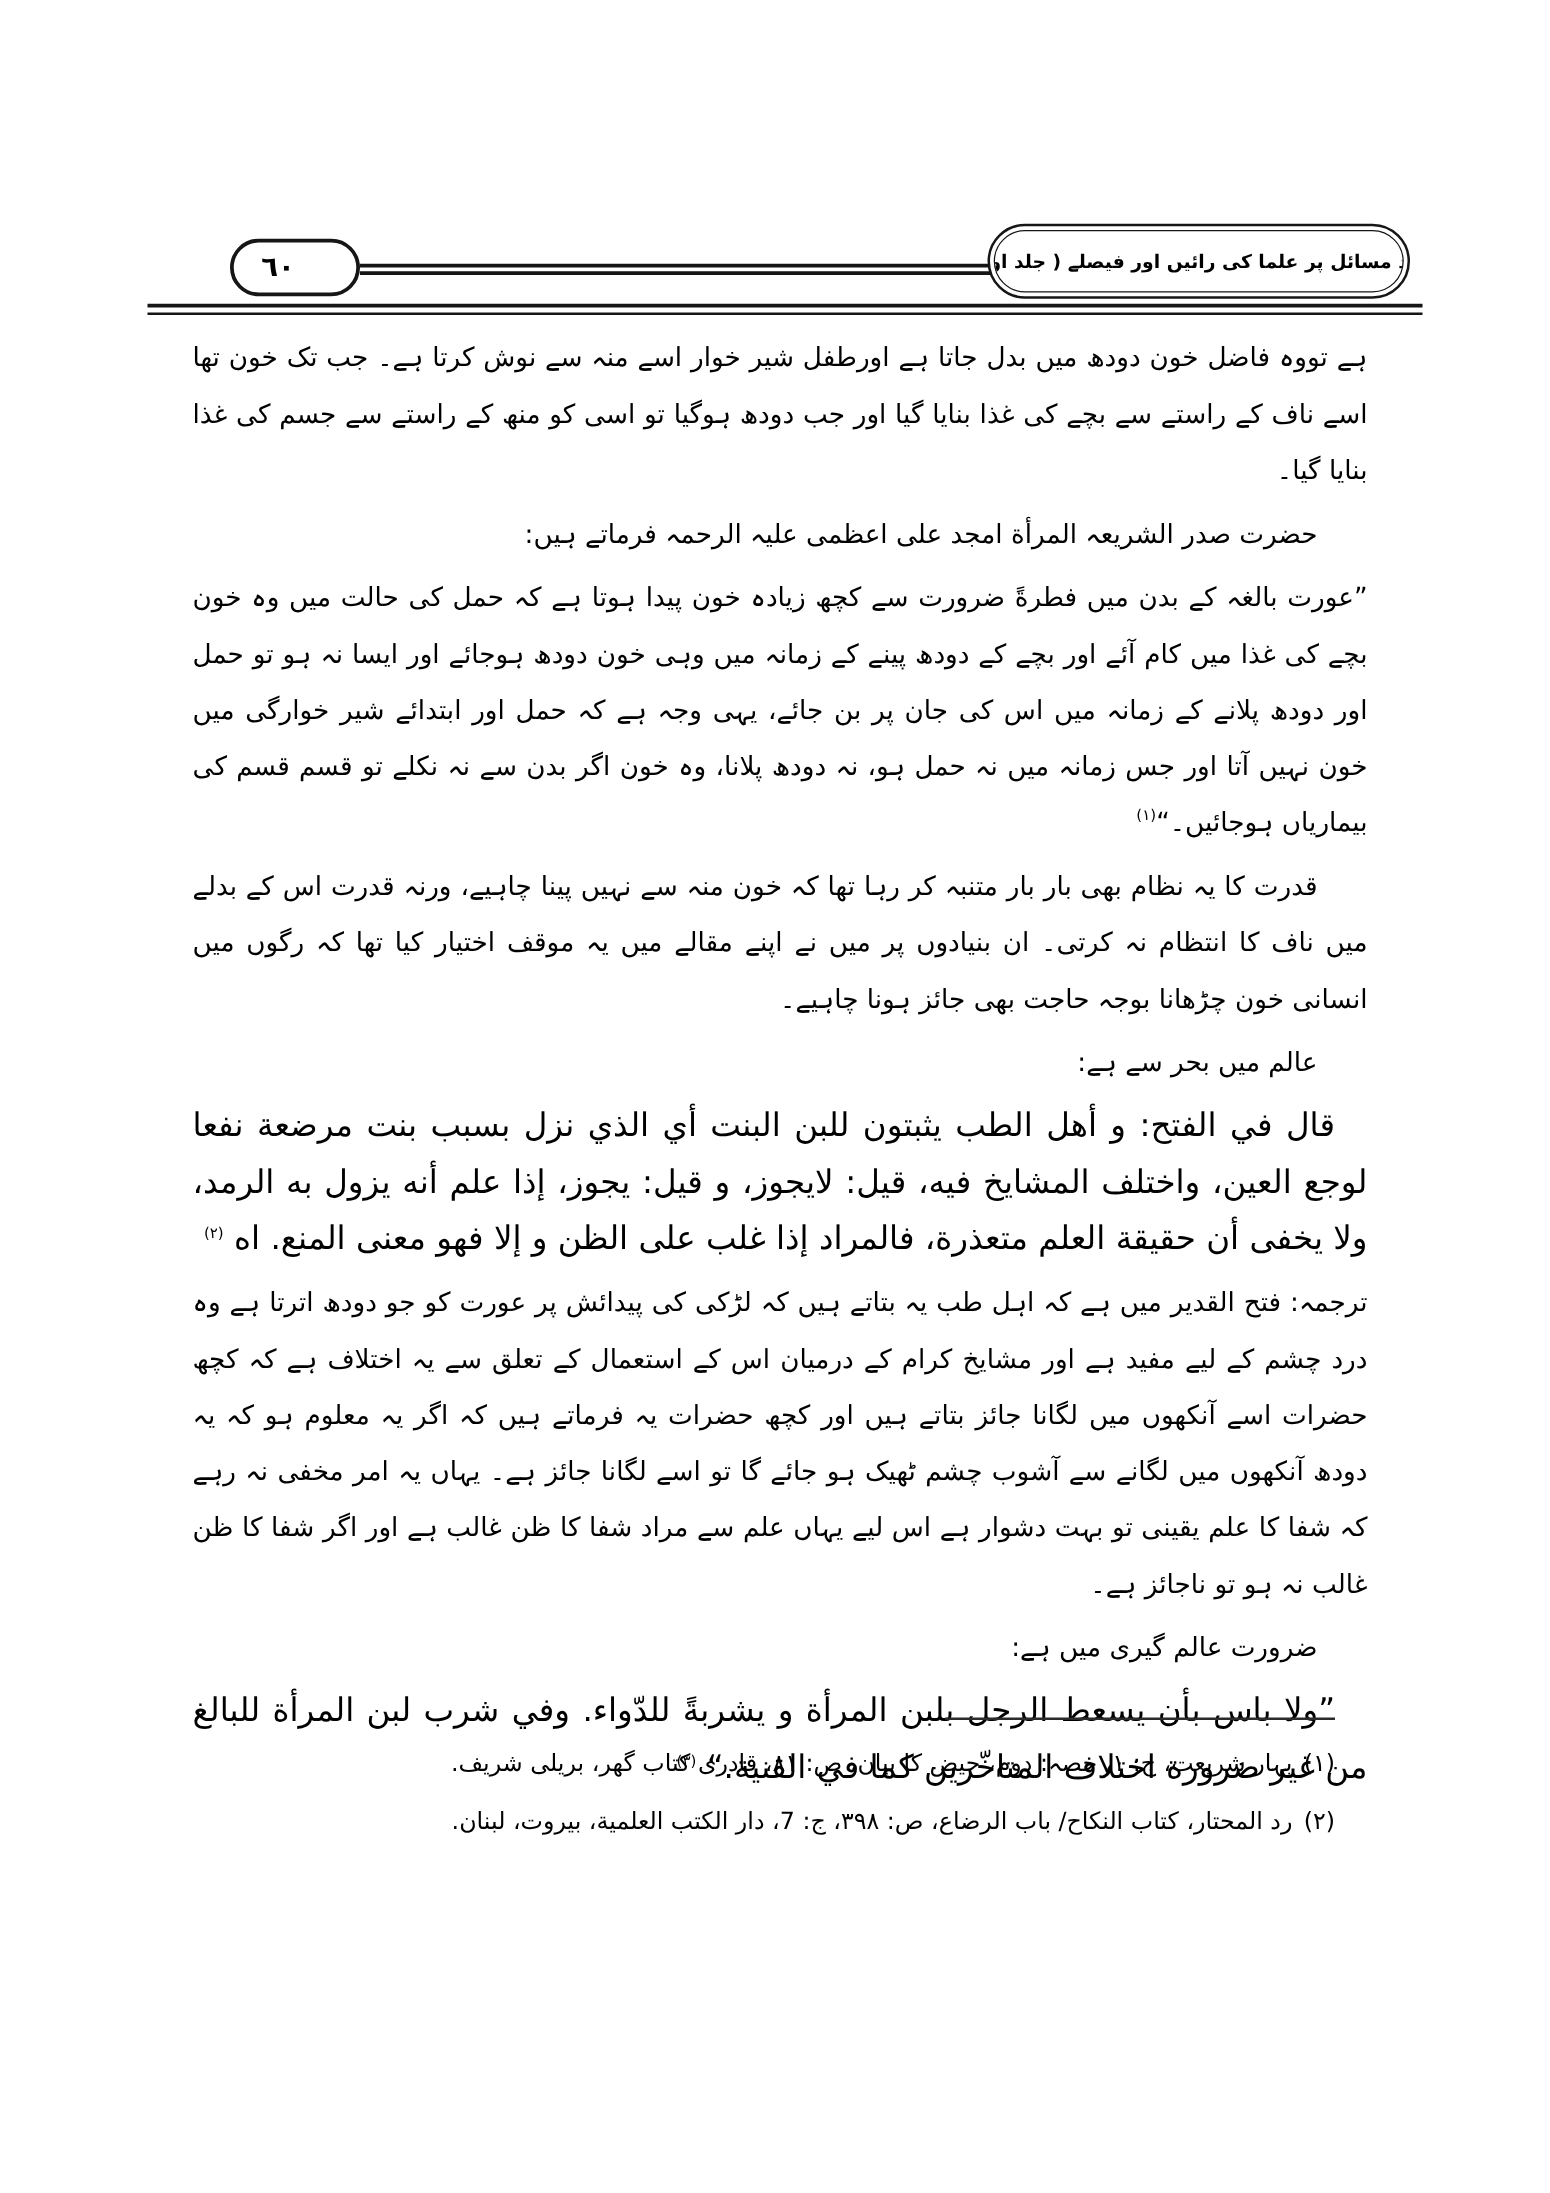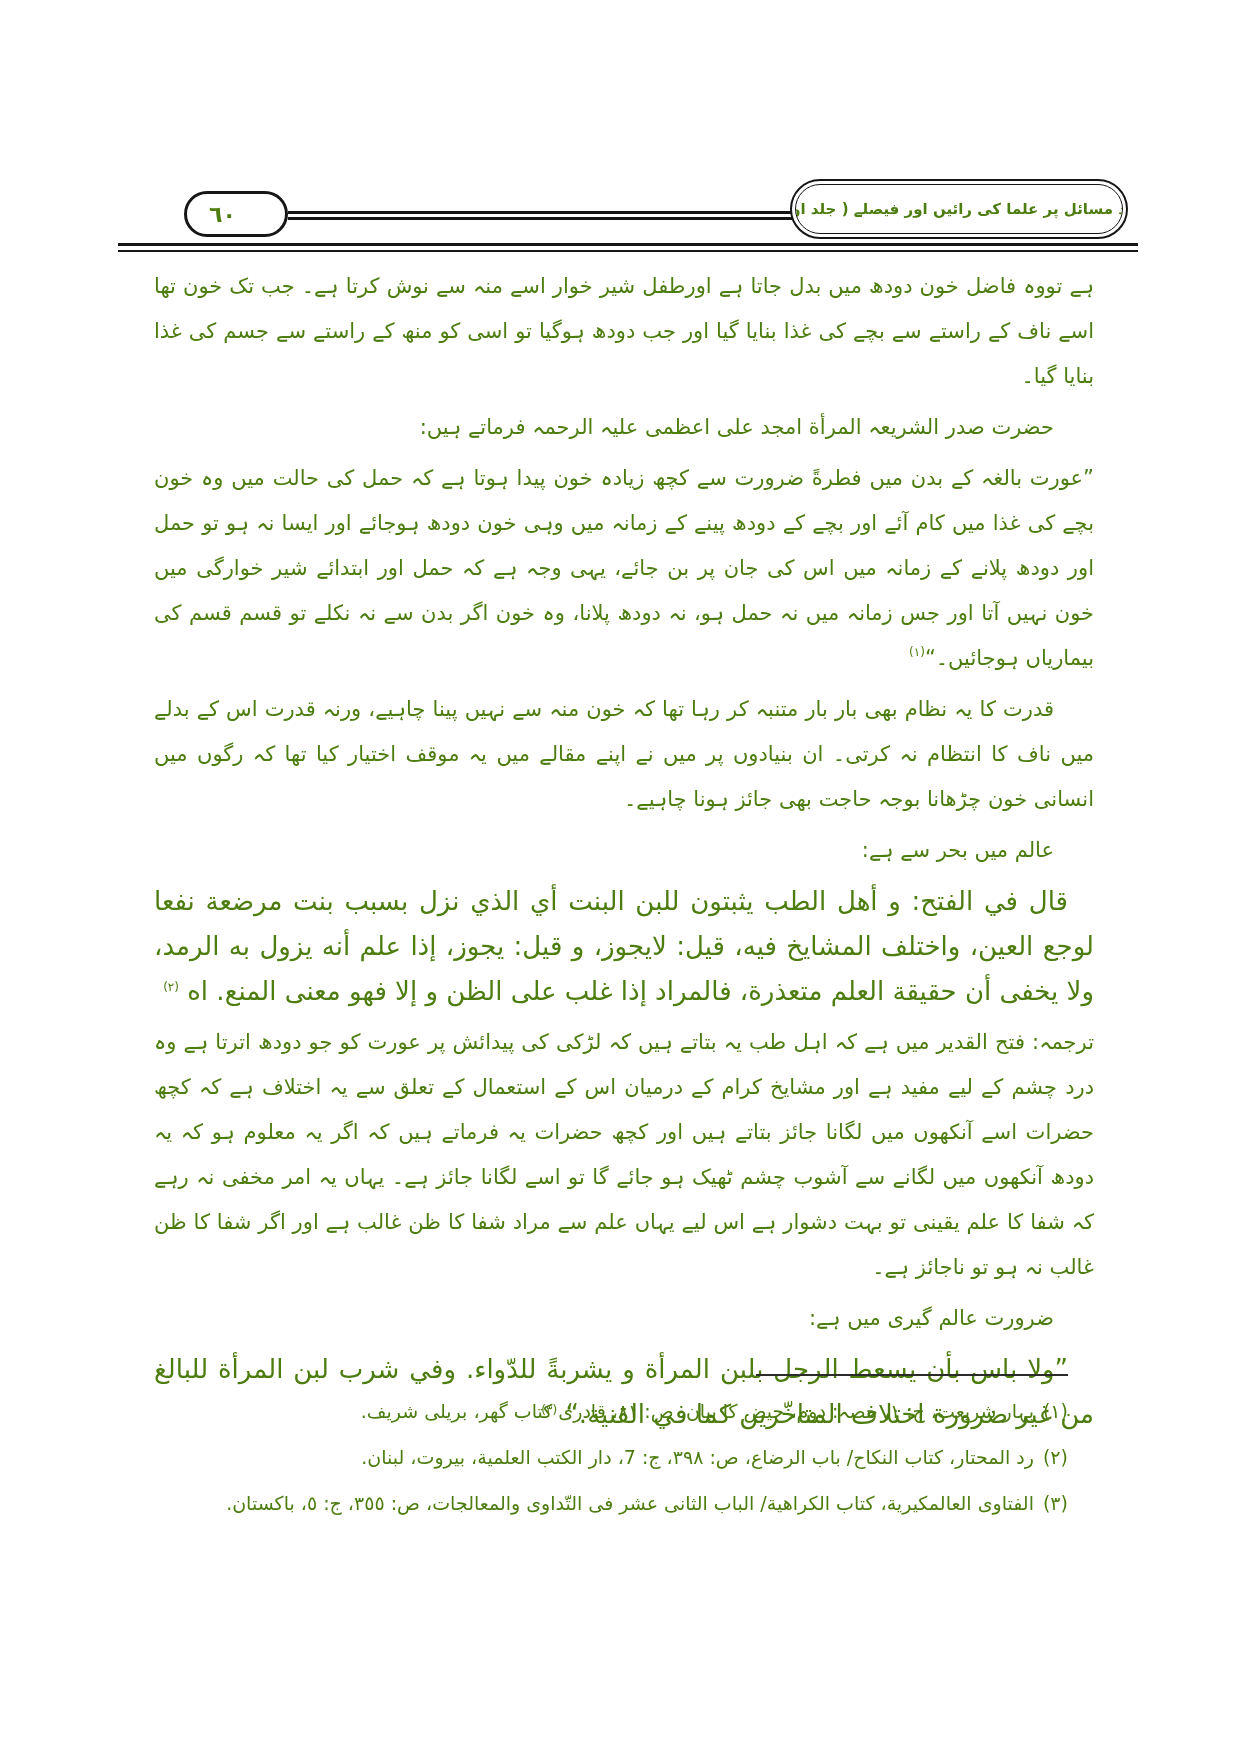--- a/index.html
+++ b/index.html
@@ -6,21 +6,21 @@
     margin: 0;
     padding: 0;
     background: #ffffff;
   }
   .page {
     position: relative;
     width: 1240px;
     height: 1754px;
     background: #ffffff;
     overflow: hidden;
-    color: #4d7c0f;
+    color: #000000;
     font-family: "DejaVu Sans", sans-serif;
   }
 
   
   .pagenum-pill {
     position: absolute;
     left: 184px; top: 191px;
     width: 104px; height: 46px;
     border: 3px solid #161616;
     border-radius: 25px;
@@ -172,18 +172,15 @@
   </main>
 
   <div class="fn-sep"></div>
   <footer class="footnotes">
     <div class="fn-line">
       <span class="fn-no">(١)</span><span>بہار شریعت، ج: ١، حصہ: دوم، حیض کا بیان، ص: ٨١، قادری کتاب گھر، بریلی شریف.</span>
     </div>
     <div class="fn-line">
       <span class="fn-no">(٢)</span><span>رد المحتار، کتاب النکاح/ باب الرضاع، ص: ٣٩٨، ج: 7، دار الکتب العلمیة، بیروت، لبنان.</span>
     </div>
-    <div class="fn-line">
-      <span class="fn-no">(٣)</span><span>الفتاوی العالمکیریة، کتاب الکراهیة/ الباب الثانی عشر فی التّداوی والمعالجات، ص: ٣٥٥، ج: ٥، باکستان.</span>
-    </div>
   </footer>
 
 </div>
 
 </body></html>

